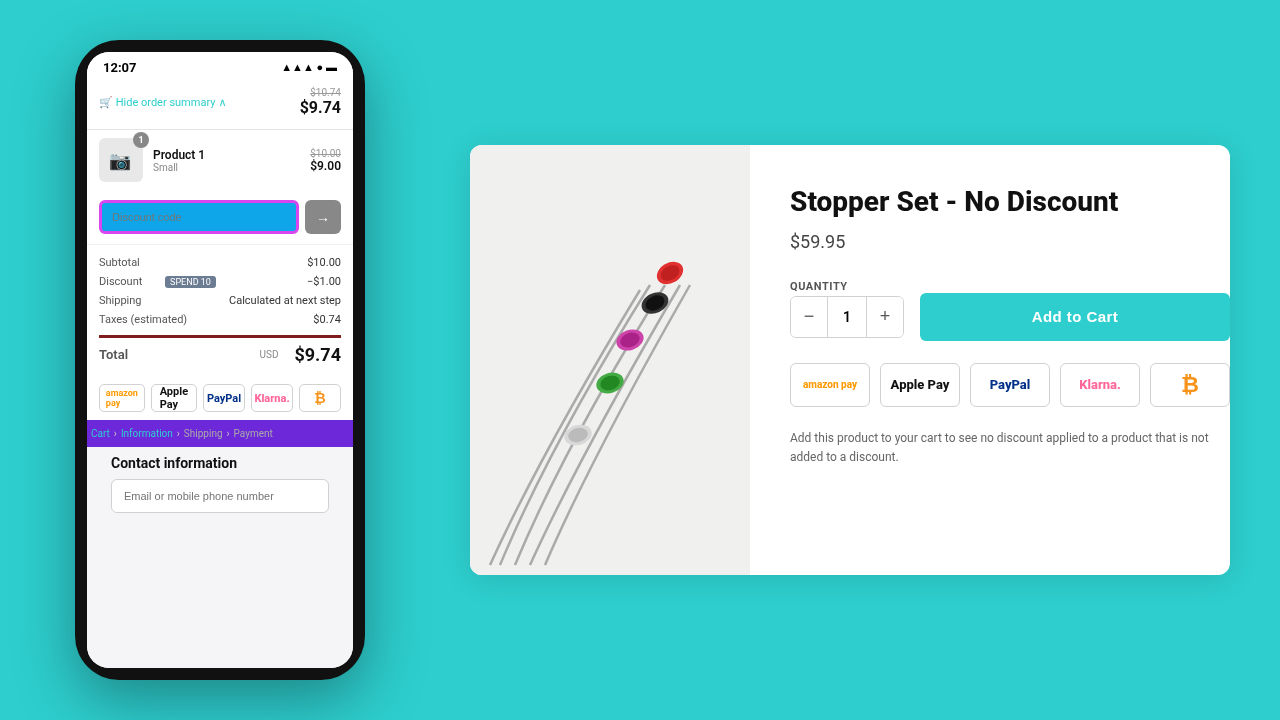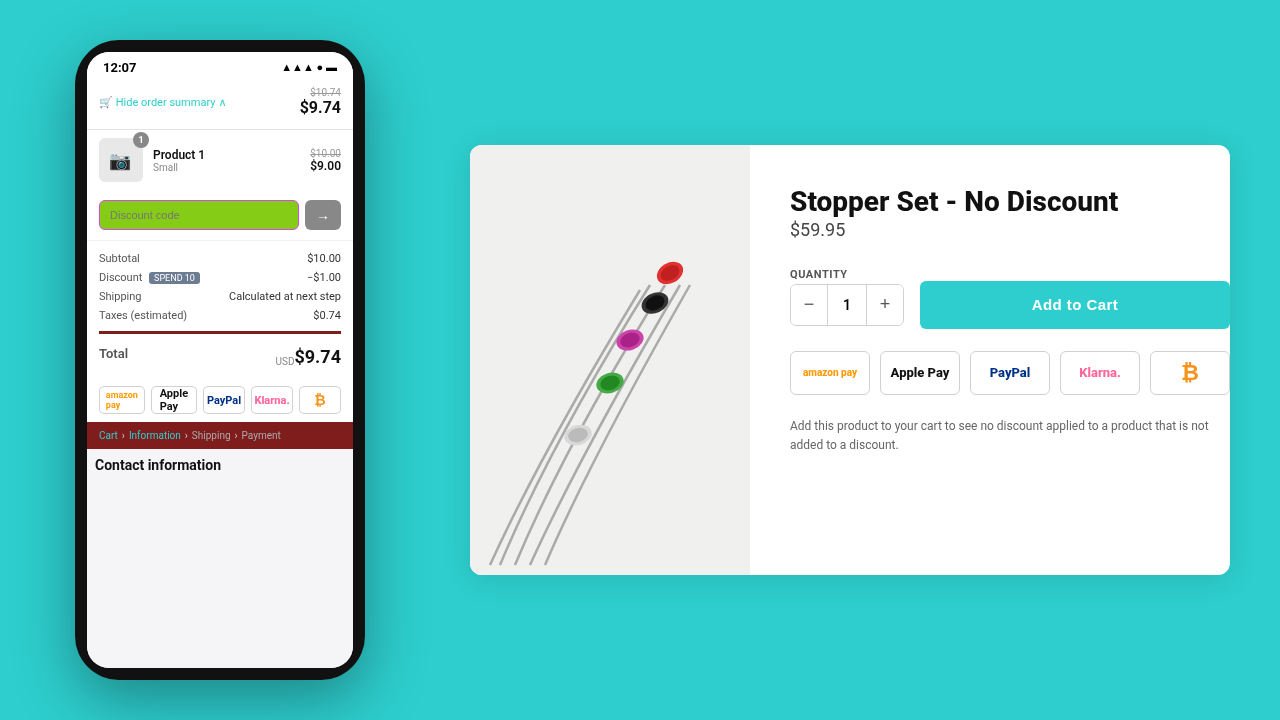--- a/index.html
+++ b/index.html
@@ -132,26 +132,26 @@
 
     
     .discount-section {
       padding: 10px 12px;
       background: white;
       display: flex;
       gap: 6px;
     }
     .discount-input {
       flex: 1;
-      border: 1px solid #d946ef;
+      border: 3px solid #d946ef;
       border-radius: 6px;
       padding: 8px 10px;
       font-size: 11px;
       color: #333;
-      background: #84cc16;
+      background: #0ea5e9;
       outline: none;
     }
     .discount-btn {
       background: #888;
       color: white;
       border: none;
       border-radius: 6px;
       width: 36px;
       display: flex;
       align-items: center;
@@ -175,36 +175,35 @@
     }
     .total-row .label { color: #555; }
     .total-row .value { color: #333; }
     .total-row.discount .value { color: #333; }
     .total-row.discount .discount-tag {
       background: #6b7c93;
       color: white;
       font-size: 9px;
       padding: 1px 5px;
       border-radius: 3px;
-      margin-left: 4px;
+      margin-left: 20px;
     }
     .total-row.final {
       margin-top: 6px;
       padding-top: 6px;
       border-top: 3px solid #7f1d1d;
       font-size: 13px;
       font-weight: 600;
       color: #111;
       align-items: center;
     }
     .total-row.final .value {
       display: flex;
-      align-items: flex-end;
-      gap: 0;
-      margin-top: 6px;
+      align-items: center;
+      gap: 16px;
     }
     .total-usd { font-size: 10px; color: #888; font-weight: normal; }
     .total-amount { font-size: 18px; font-weight: 700; color: #111; }
 
     
     .payment-icons-row {
       display: flex;
       gap: 6px;
       padding: 8px 12px;
       background: white;
@@ -223,34 +222,34 @@
       min-width: 42px;
     }
     .pay-amazon { color: #ff9900; font-size: 9px; }
     .pay-apple { color: #111; font-size: 11px; }
     .pay-paypal { color: #003087; font-size: 11px; }
     .pay-klarna { color: #ff6699; font-size: 11px; font-weight: 800; }
     .pay-btc { color: #f7931a; font-size: 14px; }
 
     
     .breadcrumb-section {
-      padding: 8px 12px;
-      background: #7f1d1d;
+      padding: 8px 4px;
+      background: #6d28d9;
       font-size: 10px;
       color: #aaa;
       display: flex;
       gap: 4px;
       align-items: center;
     }
     .breadcrumb-link { color: #2ecece; }
     .breadcrumb-sep { color: #ccc; }
 
     
     .contact-section {
-      padding: 8px 8px;
+      padding: 8px 24px;
       background: #f5f5f7;
       flex: 1;
     }
     .contact-title {
       font-size: 14px;
       font-weight: 700;
       color: #111;
       margin-bottom: 8px;
     }
     .contact-input {
@@ -293,20 +292,21 @@
       flex: 1;
       padding: 40px 40px 30px;
       display: flex;
       flex-direction: column;
     }
     .product-title {
       font-size: 28px;
       font-weight: 800;
       color: #111;
       line-height: 1.2;
+      margin-bottom: 12px;
     }
     .product-price-display {
       font-size: 18px;
       color: #444;
       margin-bottom: 28px;
     }
     .quantity-label {
       font-size: 11px;
       font-weight: 700;
       color: #555;
@@ -475,20 +475,21 @@
       <span class="breadcrumb-sep">›</span>
       <span class="breadcrumb-link">Information</span>
       <span class="breadcrumb-sep">›</span>
       <span>Shipping</span>
       <span class="breadcrumb-sep">›</span>
       <span>Payment</span>
     </div>
 
     <div class="contact-section">
       <div class="contact-title">Contact information</div>
+      <input class="contact-input" type="text" placeholder="Email or mobile phone number" style="">
     </div>
   </div>
 </div>
 
 <div class="product-card">
 
   <div class="product-card-image">
     <svg width="280" height="430" viewBox="0 0 280 430" xmlns="http://www.w3.org/2000/svg">
 
       <rect width="280" height="430" fill="#f0f0ee"></rect>

